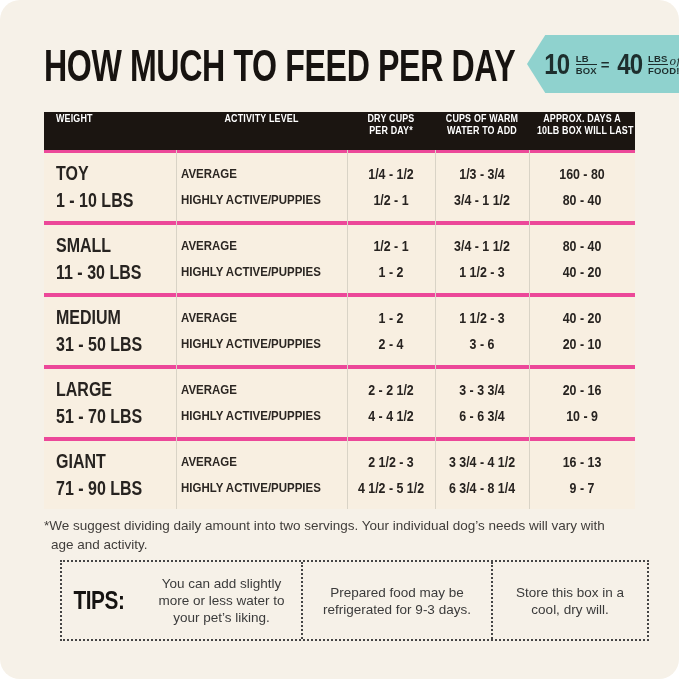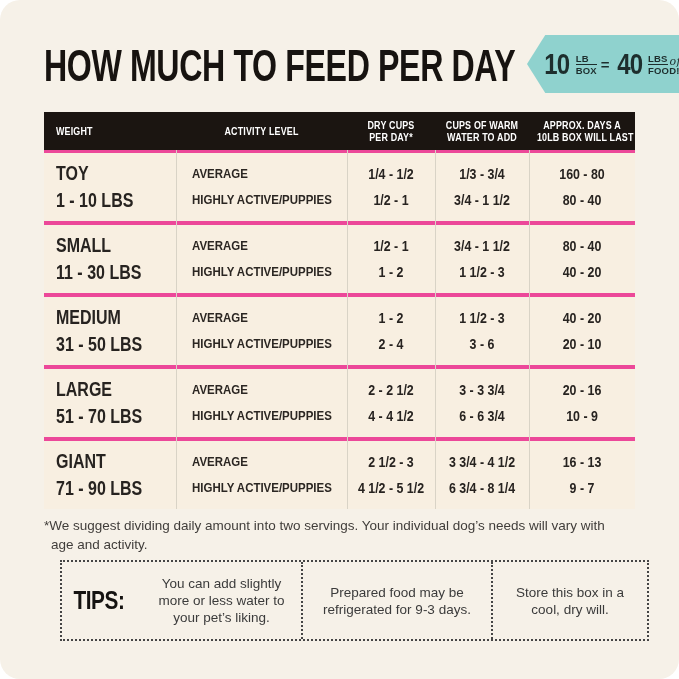--- a/index.html
+++ b/index.html
@@ -17,34 +17,34 @@
            display:flex; align-items:center; justify-content:center; gap:3px; padding-left:16px; }
   .badge .big { font-size:30px; font-weight:bold; display:inline-block; transform:scaleX(.8); letter-spacing:-1px; }
   .badge .eq { font-size:15px; font-weight:bold; padding:0 1px; }
   .badge .stack { display:flex; flex-direction:column; font-size:9.5px; font-weight:bold; line-height:11px; letter-spacing:.2px; }
   .badge .frow { display:flex; align-items:flex-end; }
   .badge .u { border-bottom:1.5px solid #1d2e2d; display:inline-block; }
   .badge .of { font-family:"DejaVu Serif",serif; font-style:italic; font-weight:normal; font-size:11px; line-height:10px; margin-left:2px; position:relative; top:2px; }
 
   
   .table { position:absolute; left:44px; top:112px; width:591px; }
-  .thead { display:flex; align-items:center; background:#1b1511; color:#ffffff; height:38px; }
+  .thead { display:flex; background:#1b1511; color:#ffffff; height:38px; }
   .th { }
   .th .l { display:block; font-size:10.5px; line-height:12px; font-weight:bold; transform:scaleX(.85); letter-spacing:.2px; white-space:nowrap; }
   .th .l:empty { display:none; }
   .w1 { width:132px; } .w2 { width:171px; } .w3 { width:88px; } .w4 { width:94px; } .w5 { width:106px; }
   .th.w1 { padding-left:12px; text-align:left; } .th.w1 .l { transform-origin:left center; }
   .th.w2,.th.w3,.th.w4,.th.w5 { text-align:center; }
 
   .tbody { position:relative; display:flex; flex-direction:column; gap:4px; padding-top:3px; background:#ec4899; }
   .row { display:flex; align-items:center; height:68px; background:#f8efe1; }
   .c { color:#272320; }
   .c1 { padding-left:12px; }
   .c1 .ln { font-size:20px; line-height:27px; font-weight:bold; transform:scaleX(.8); transform-origin:left center; white-space:nowrap; }
-  .c2 { padding-left:16px; }
+  .c2 { padding-left:5px; }
   .c2 .ln { font-size:13.5px; line-height:26px; font-weight:bold; color:#2b2622; transform:scaleX(.85); transform-origin:left center; white-space:nowrap; }
   .c3,.c4,.c5 { text-align:center; }
   .c3 .ln,.c4 .ln,.c5 .ln { font-size:15.5px; line-height:26px; font-weight:bold; transform:scaleX(.8); transform-origin:center center; white-space:nowrap; }
   .vline { position:absolute; top:0; bottom:0; width:1px; background:#d9d3c6; }
   .vl1 { left:132px; } .vl2 { left:303px; } .vl3 { left:391px; } .vl4 { left:485px; }
 
   
   .footnote { position:absolute; left:44px; top:516px; width:576px; font-size:13.5px; line-height:19px; color:#403d3a; padding-left:7px; text-indent:-7px; }
 
   

